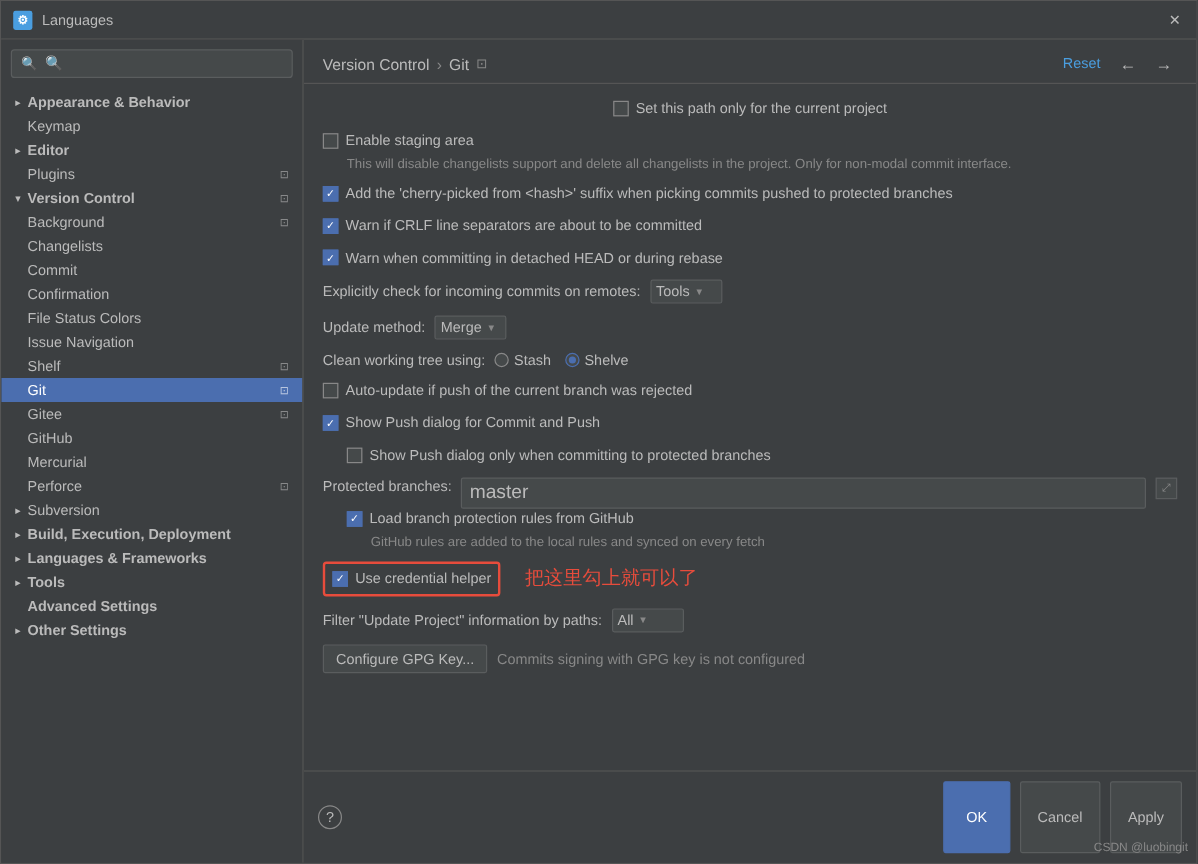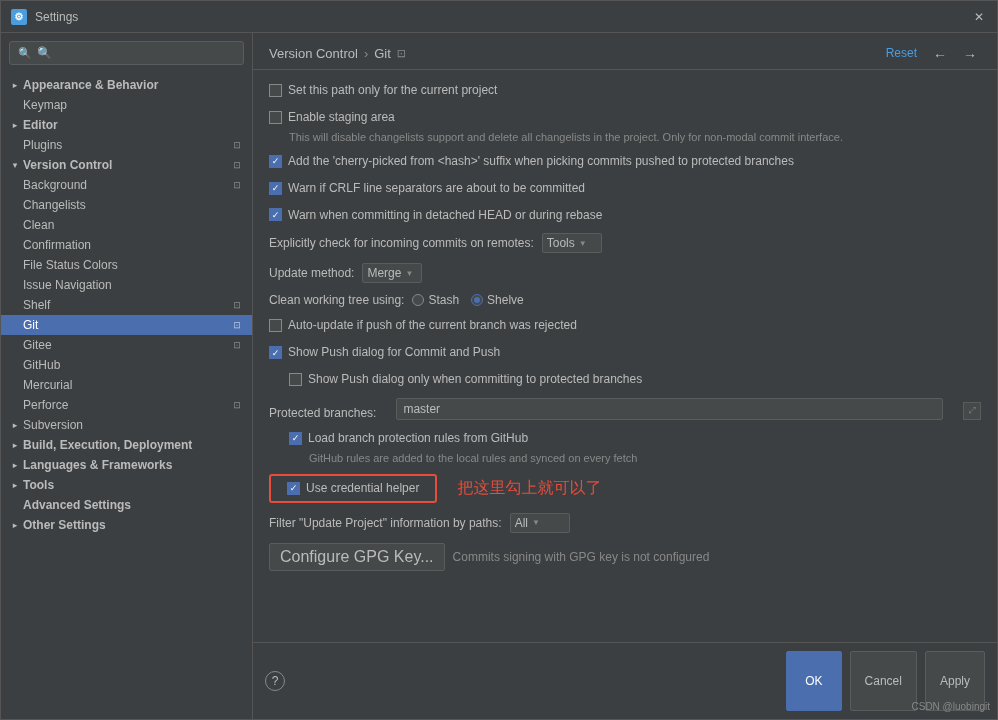--- a/index.html
+++ b/index.html
@@ -346,51 +346,50 @@
 
     .radio-label {
       font-size: 12px;
       color: #bbb;
     }
 
     .text-input {
       background: #45494a;
       border: 1px solid #5a5d5e;
       color: #bbb;
-      font-size: 12px;
+      font-size: 16px;
       padding: 3px 6px;
       border-radius: 2px;
       flex: 1;
     }
 
     .input-row {
       display: flex;
-      align-items: flex-end;
-      gap: 20px;
-      margin-bottom: 10px;
+      align-items: flex-start;
+      gap: 8px;
     }
 
     .input-expand-btn {
       width: 18px;
       height: 18px;
       background: #45494a;
       border: 1px solid #5a5d5e;
       color: #888;
       display: inline-flex;
       align-items: center;
       justify-content: center;
       font-size: 9px;
       cursor: pointer;
       flex-shrink: 0;
     }
 
     .highlighted-row {
       border: 2px solid #e74c3c;
       border-radius: 3px;
-      padding: 4px 16px;
+      padding: 4px 6px;
       display: inline-flex;
       align-items: center;
       gap: 6px;
     }
 
     .annotation-text {
       color: #e74c3c;
       font-size: 16px;
       margin-left: 12px;
       text-align: center;
@@ -400,21 +399,21 @@
       display: flex;
       align-items: center;
       gap: 8px;
       margin-bottom: 10px;
     }
 
     .btn-configure {
       background: #45494a;
       border: 1px solid #5a5d5e;
       color: #bbb;
-      font-size: 16px;
+      font-size: 12px;
       padding: 4px 10px;
       border-radius: 2px;
       cursor: pointer;
     }
 
     .status-text {
       color: #888;
       font-size: 12px;
     }
 
@@ -487,21 +486,21 @@
   </style>
 </head>
 <body>
 
 <div class="window">
 
   <div class="titlebar">
     <div class="titlebar-icon">
       <span>⚙</span>
     </div>
-    <span class="titlebar-title">Settings</span>
+    <span class="titlebar-title">Languages</span>
     <div class="titlebar-controls">
       <div class="titlebar-btn">✕</div>
     </div>
   </div>
 
   <div class="content">
 
     <div class="sidebar">
       <div class="search-box">
         <span style="color:#888;font-size:11px;">🔍</span>
@@ -543,21 +542,21 @@
           <span class="ext-icon">⊡</span>
         </div>
 
         <div class="nav-item nav-child">
           <span class="arrow"></span>
           <span class="label">Changelists</span>
         </div>
 
         <div class="nav-item nav-child">
           <span class="arrow"></span>
-          <span class="label">Clean</span>
+          <span class="label">Commit</span>
         </div>
 
         <div class="nav-item nav-child">
           <span class="arrow"></span>
           <span class="label">Confirmation</span>
         </div>
 
         <div class="nav-item nav-child">
           <span class="arrow"></span>
           <span class="label">File Status Colors</span>
@@ -645,21 +644,21 @@
         </div>
         <div class="header-actions">
           <button class="btn-reset">Reset</button>
           <button class="nav-arrow">←</button>
           <button class="nav-arrow">→</button>
         </div>
       </div>
 
       <div class="panel-content">
 
-        <div class="setting-row" style="">
+        <div class="setting-row" style="justify-content: center;">
           <div class="checkbox-wrap">
             <div class="checkbox"></div>
             <span class="checkbox-label">Set this path only for the current project</span>
           </div>
         </div>
 
         <div class="setting-row">
           <div class="checkbox-wrap">
             <div class="checkbox"></div>
             <span class="checkbox-label">Enable staging area</span>

